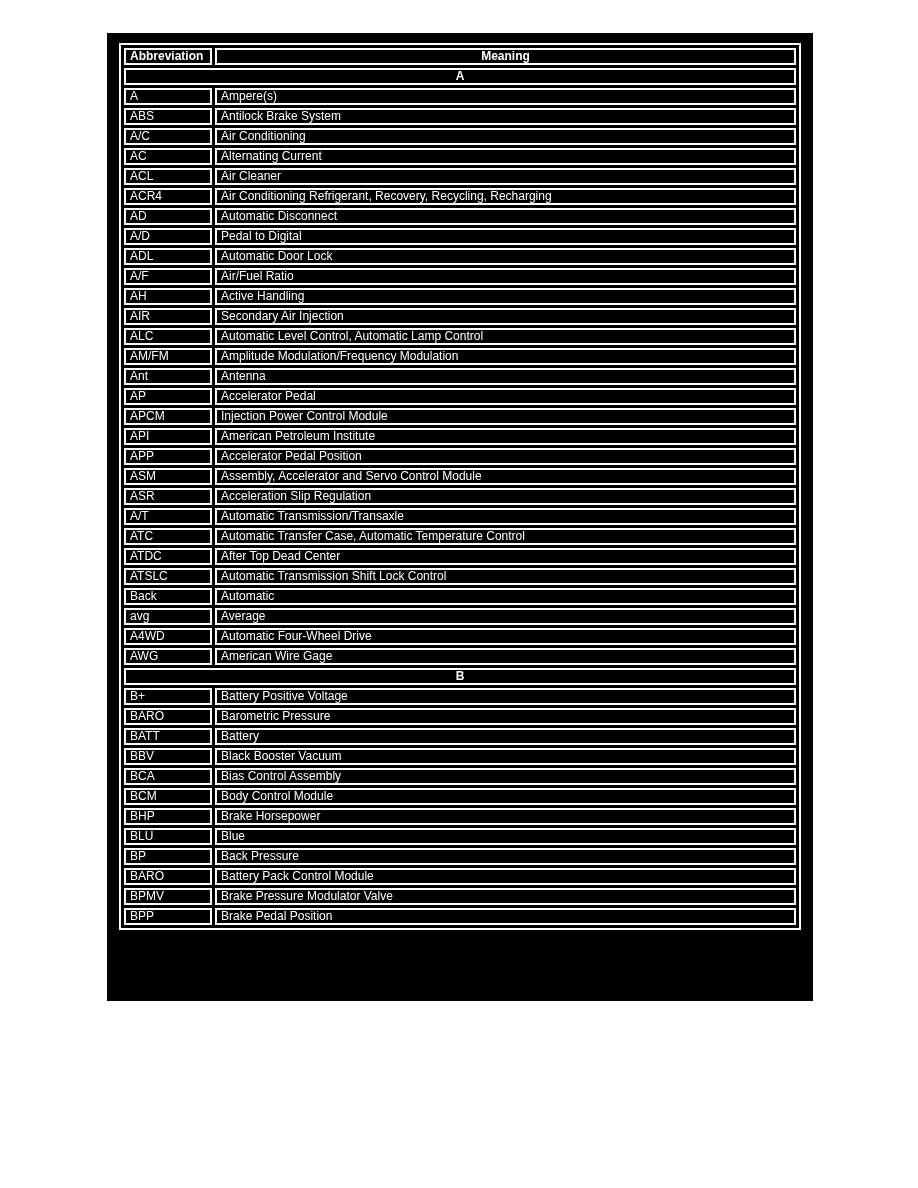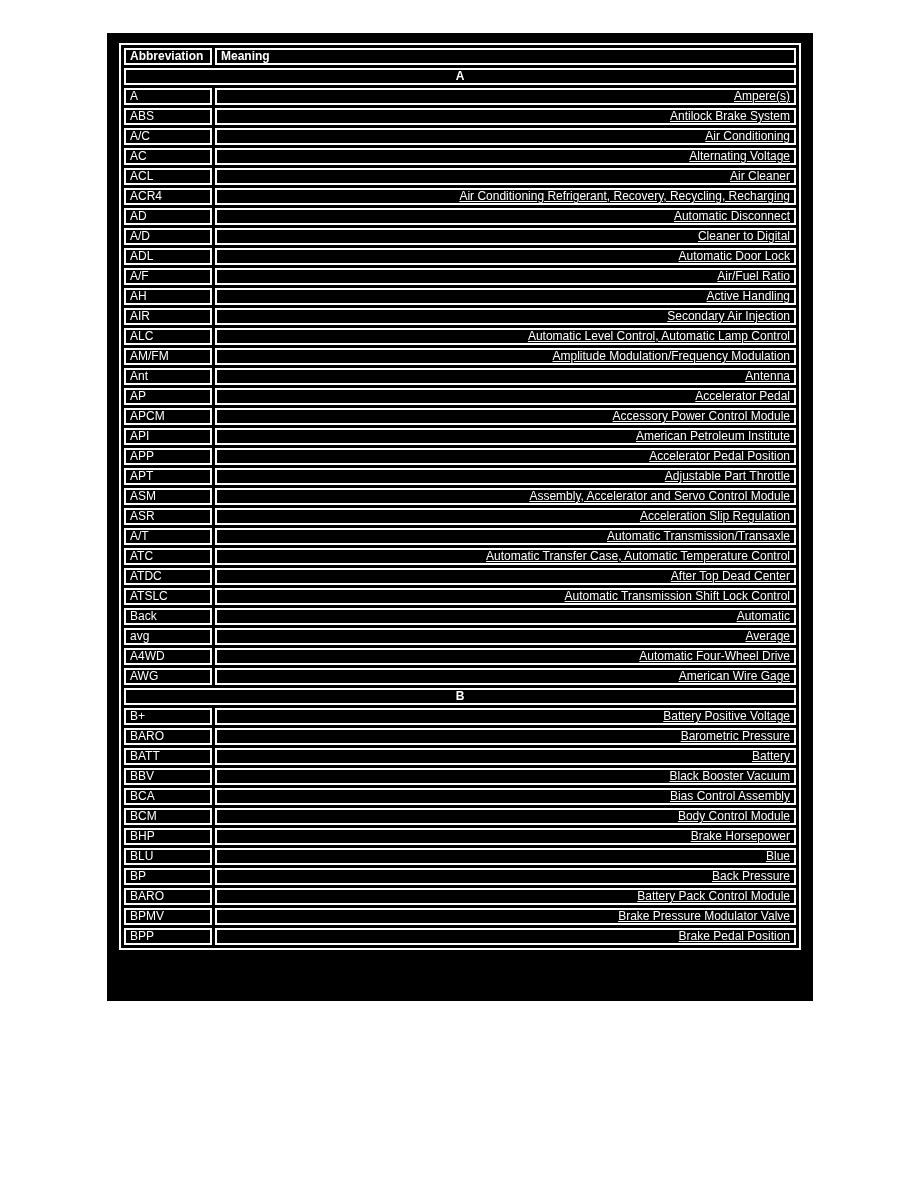--- a/index.html
+++ b/index.html
@@ -43,25 +43,24 @@
     white-space: nowrap;
     overflow: hidden;
     vertical-align: middle;
   }
   th.abbr-col, td.abbr {
     width: 76px;
     text-align: left;
   }
   th {
     font-weight: bold;
+    text-align: center;
+  }
+  td.meaning {
     text-align: left;
-  }
-  td.meaning {
-    text-align: right;
-    text-decoration: underline;
   }
   td.section-header {
     text-align: center;
     font-weight: bold;
   }
 </style>
 </head>
 <body>
 
 <div class="page">
@@ -84,37 +83,37 @@
           <tr>
             <td class="abbr">ABS</td>
             <td class="meaning">Antilock Brake System</td>
           </tr>
           <tr>
             <td class="abbr">A/C</td>
             <td class="meaning">Air Conditioning</td>
           </tr>
           <tr>
             <td class="abbr">AC</td>
-            <td class="meaning">Alternating Voltage</td>
+            <td class="meaning">Alternating Current</td>
           </tr>
           <tr>
             <td class="abbr">ACL</td>
             <td class="meaning">Air Cleaner</td>
           </tr>
           <tr>
             <td class="abbr">ACR4</td>
             <td class="meaning">Air Conditioning Refrigerant, Recovery, Recycling, Recharging</td>
           </tr>
           <tr>
             <td class="abbr">AD</td>
             <td class="meaning">Automatic Disconnect</td>
           </tr>
           <tr>
             <td class="abbr">A/D</td>
-            <td class="meaning">Cleaner to Digital</td>
+            <td class="meaning">Pedal to Digital</td>
           </tr>
           <tr>
             <td class="abbr">ADL</td>
             <td class="meaning">Automatic Door Lock</td>
           </tr>
           <tr>
             <td class="abbr">A/F</td>
             <td class="meaning">Air/Fuel Ratio</td>
           </tr>
           <tr>
@@ -136,33 +135,29 @@
           <tr>
             <td class="abbr">Ant</td>
             <td class="meaning">Antenna</td>
           </tr>
           <tr>
             <td class="abbr">AP</td>
             <td class="meaning">Accelerator Pedal</td>
           </tr>
           <tr>
             <td class="abbr">APCM</td>
-            <td class="meaning">Accessory Power Control Module</td>
+            <td class="meaning">Injection Power Control Module</td>
           </tr>
           <tr>
             <td class="abbr">API</td>
             <td class="meaning">American Petroleum Institute</td>
           </tr>
           <tr>
             <td class="abbr">APP</td>
             <td class="meaning">Accelerator Pedal Position</td>
-          </tr>
-          <tr>
-            <td class="abbr">APT</td>
-            <td class="meaning">Adjustable Part Throttle</td>
           </tr>
           <tr>
             <td class="abbr">ASM</td>
             <td class="meaning">Assembly, Accelerator and Servo Control Module</td>
           </tr>
           <tr>
             <td class="abbr">ASR</td>
             <td class="meaning">Acceleration Slip Regulation</td>
           </tr>
           <tr>

